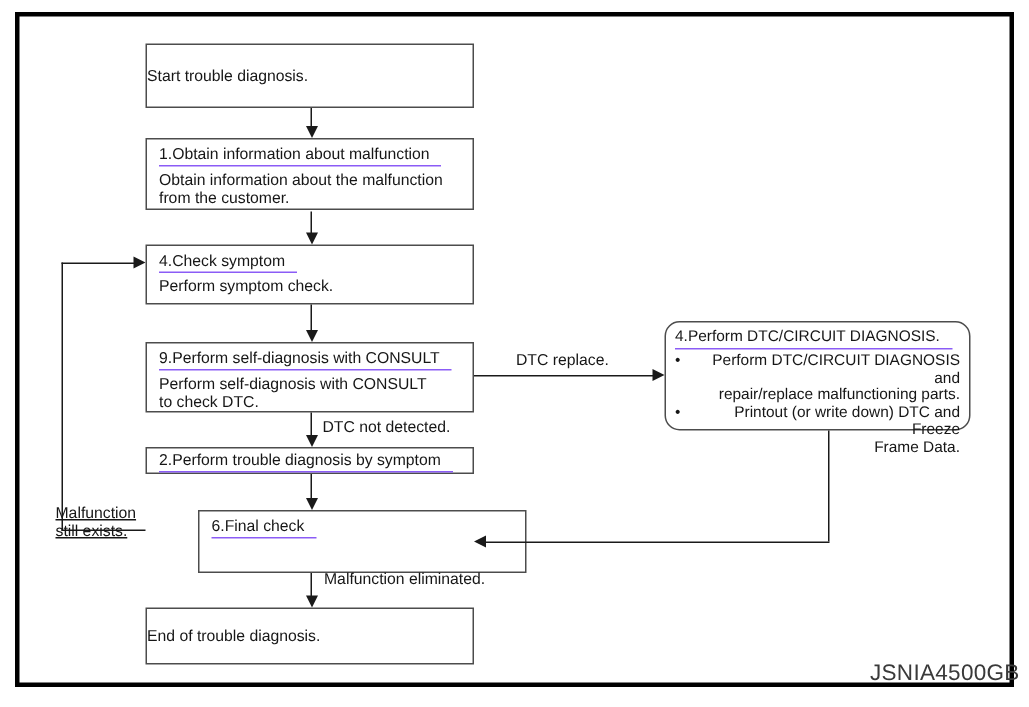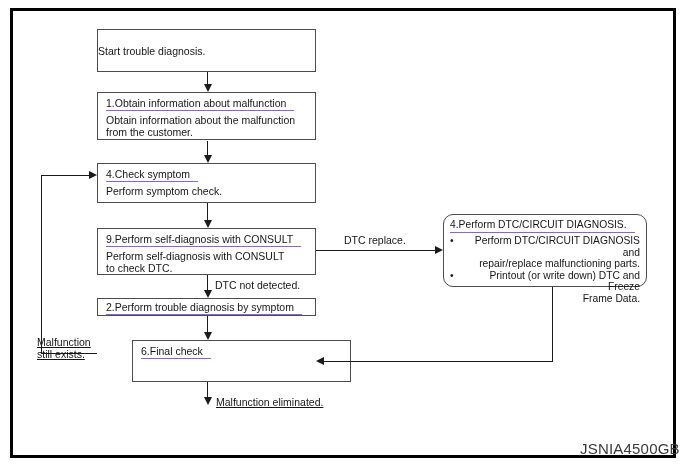--- a/index.html
+++ b/index.html
@@ -96,20 +96,23 @@
   </div>
 
   <div class="node pad" id="n-s5">
     <span class="title">2.Perform trouble diagnosis by symptom</span>
   </div>
 
   <div class="node pad" id="n-s6">
     <span class="title">6.Final check</span>
   </div>
 
+  <div class="node center" id="n-end">
+    <span>End of trouble diagnosis.</span>
+  </div>
 
   <div class="line vline" style="left:207px; top:72px;  height:13px;"></div>
   <div class="head head-down" style="left:203.5px; top:84px;"></div>
 
   <div class="line vline" style="left:207px; top:141px; height:15px;"></div>
   <div class="head head-down" style="left:203.5px; top:155px;"></div>
 
   <div class="line vline" style="left:207px; top:203px; height:18px;"></div>
   <div class="head head-down" style="left:203.5px; top:220px;"></div>
 
@@ -129,19 +132,19 @@
   <div class="line hline" style="left:323px; top:361px; width:230px;"></div>
   <div class="head head-left" style="left:316px; top:357px;"></div>
 
   <div class="line hline" style="left:41px; top:353px; width:56px;"></div>
   <div class="line vline" style="left:41px; top:175px; height:179px;"></div>
   <div class="line hline" style="left:41px; top:175px; width:49px;"></div>
   <div class="head head-right" style="left:89px; top:171px;"></div>
 
   <div class="edge-label" style="left:344px; top:234px;">DTC replace.</div>
   <div class="edge-label" style="left:215px; top:279px;">DTC not detected.</div>
-  <div class="edge-label" style="left:216px; top:396px;text-decoration:underline;">Malfunction eliminated.</div>
+  <div class="edge-label" style="left:216px; top:380px;">Malfunction eliminated.</div>
   <div class="edge-label" style="left:37px; top:336px;text-decoration:underline;">Malfunction
 still exists.</div>
 
   <div class="watermark">JSNIA4500GB</div>
 
 </div>
 
 </body></html>

